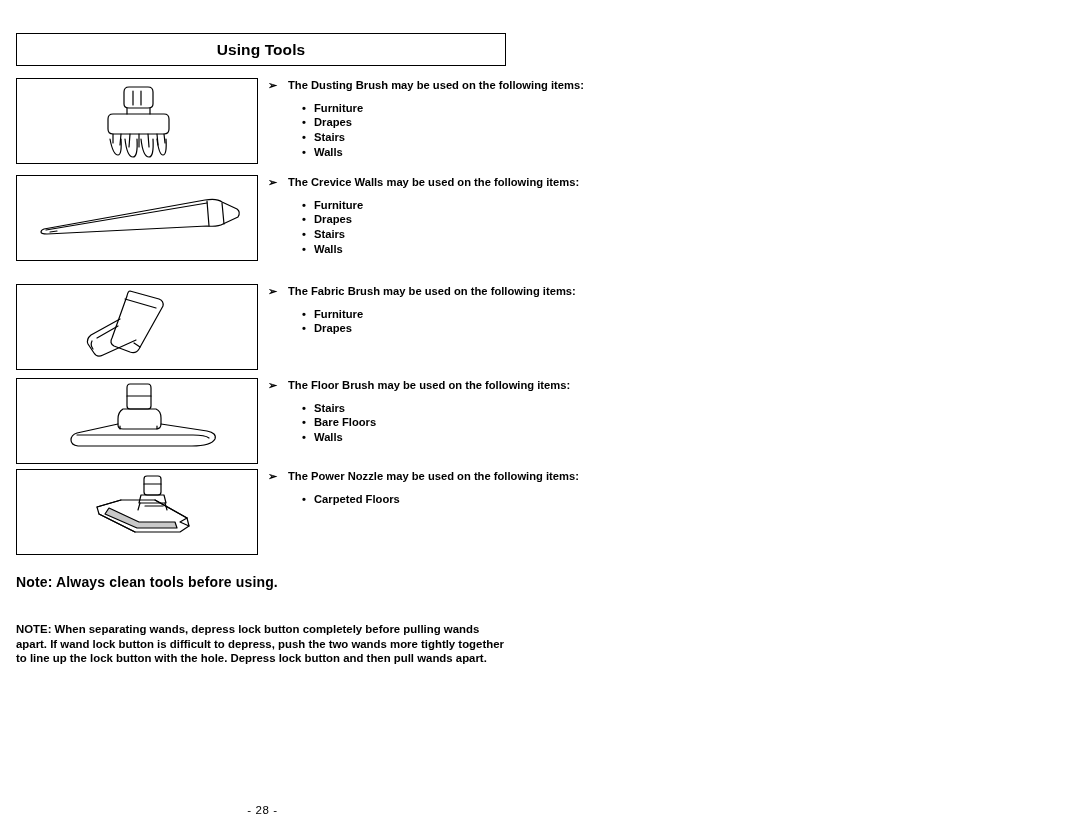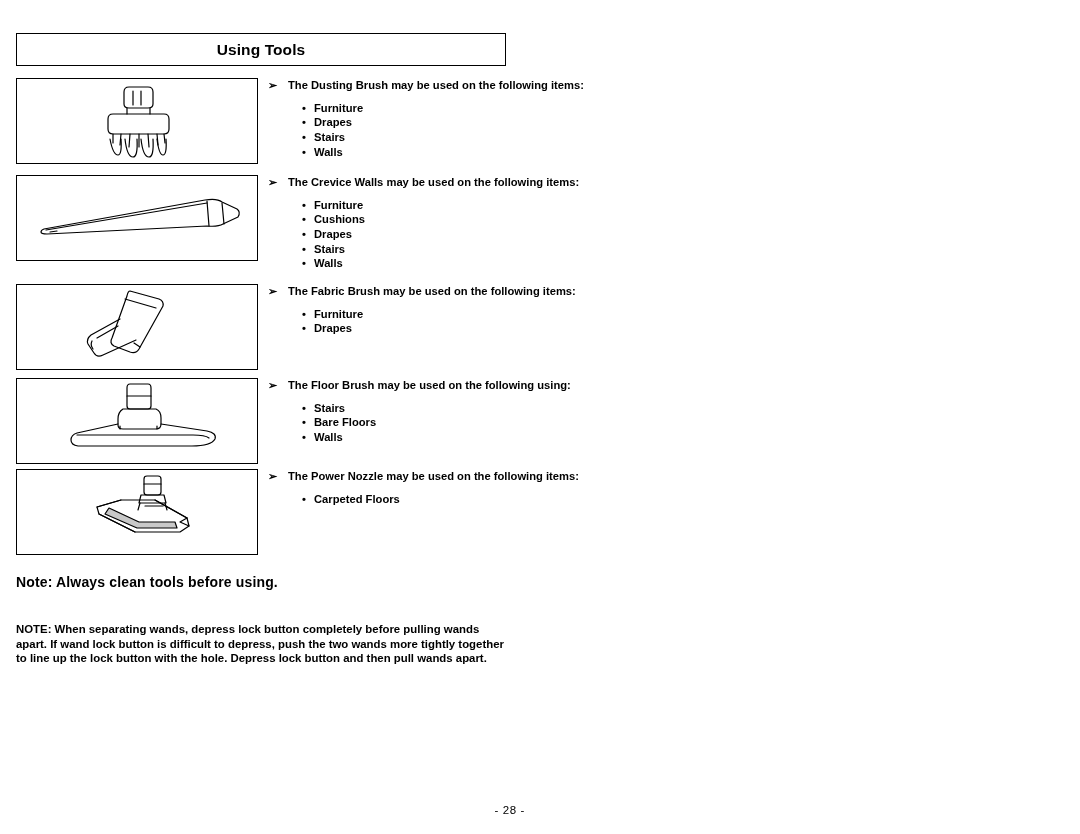--- a/index.html
+++ b/index.html
@@ -118,21 +118,21 @@
     font-weight: bold;
     line-height: 14.6px;
   }
 
   
   .footer {
     position: absolute;
     left: 0;
     top: 804px;
     width: 525px;
-    text-align: right;
+    text-align: center;
     font-size: 11.5px;
     letter-spacing: 0.6px;
   }
 </style>
 </head>
 <body>
 
 <div class="page">
 
   <div class="title-box">
@@ -181,21 +181,20 @@
         </g>
       </svg>
     </div>
     <div class="text-col">
       <div class="lead">
         <span class="arrow">➢</span>
         <span>The Crevice Walls may be used on the following items:</span>
       </div>
       <ul class="items">
         <li>Furniture</li>
-        <li>Cushions</li>
         <li>Drapes</li>
         <li>Stairs</li>
         <li>Walls</li>
       </ul>
     </div>
   </div>
 
   <div class="tool-row" style="top:284px;">
     <div class="img-box">
       <svg width="240" height="84" viewBox="0 0 240 84">
@@ -230,21 +229,21 @@
           <path d="M106 30 Q101 33 101 40 L101 46 Q101 50 106 50 L139 50 Q144 50 144 45 L144 39 Q144 32 139 30 Z"></path>
           <path d="M101 45 L60 54 Q54 56 54 61 Q54 66 61 67 L175 67 Q194 67 198 60 Q200 54 190 52 L144 45"></path>
           <path d="M60 56 L176 56 Q188 56 192 59"></path>
           <path d="M103 50 L103 47 M140 50 L140 47"></path>
         </g>
       </svg>
     </div>
     <div class="text-col">
       <div class="lead">
         <span class="arrow">➢</span>
-        <span>The Floor Brush may be used on the following using:</span>
+        <span>The Floor Brush may be used on the following items:</span>
       </div>
       <ul class="items">
         <li>Stairs</li>
         <li>Bare Floors</li>
         <li>Walls</li>
       </ul>
     </div>
   </div>
 
   <div class="tool-row" style="top:469px;">

